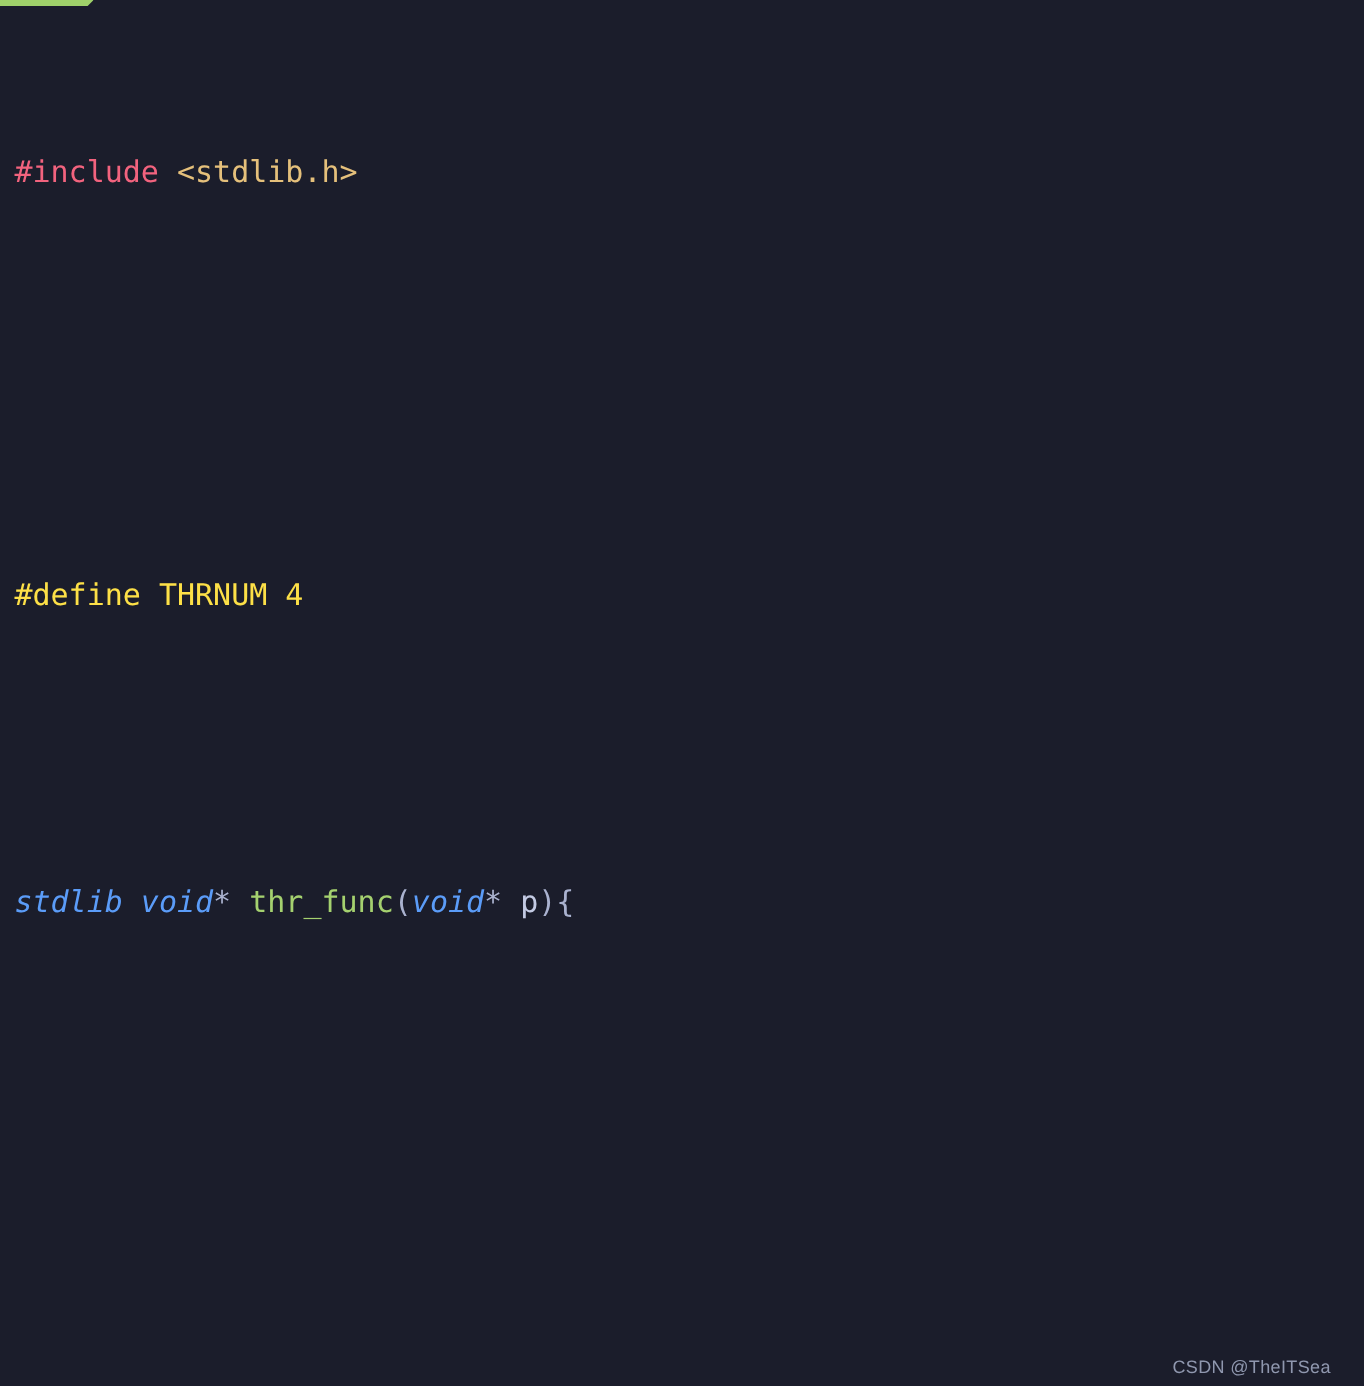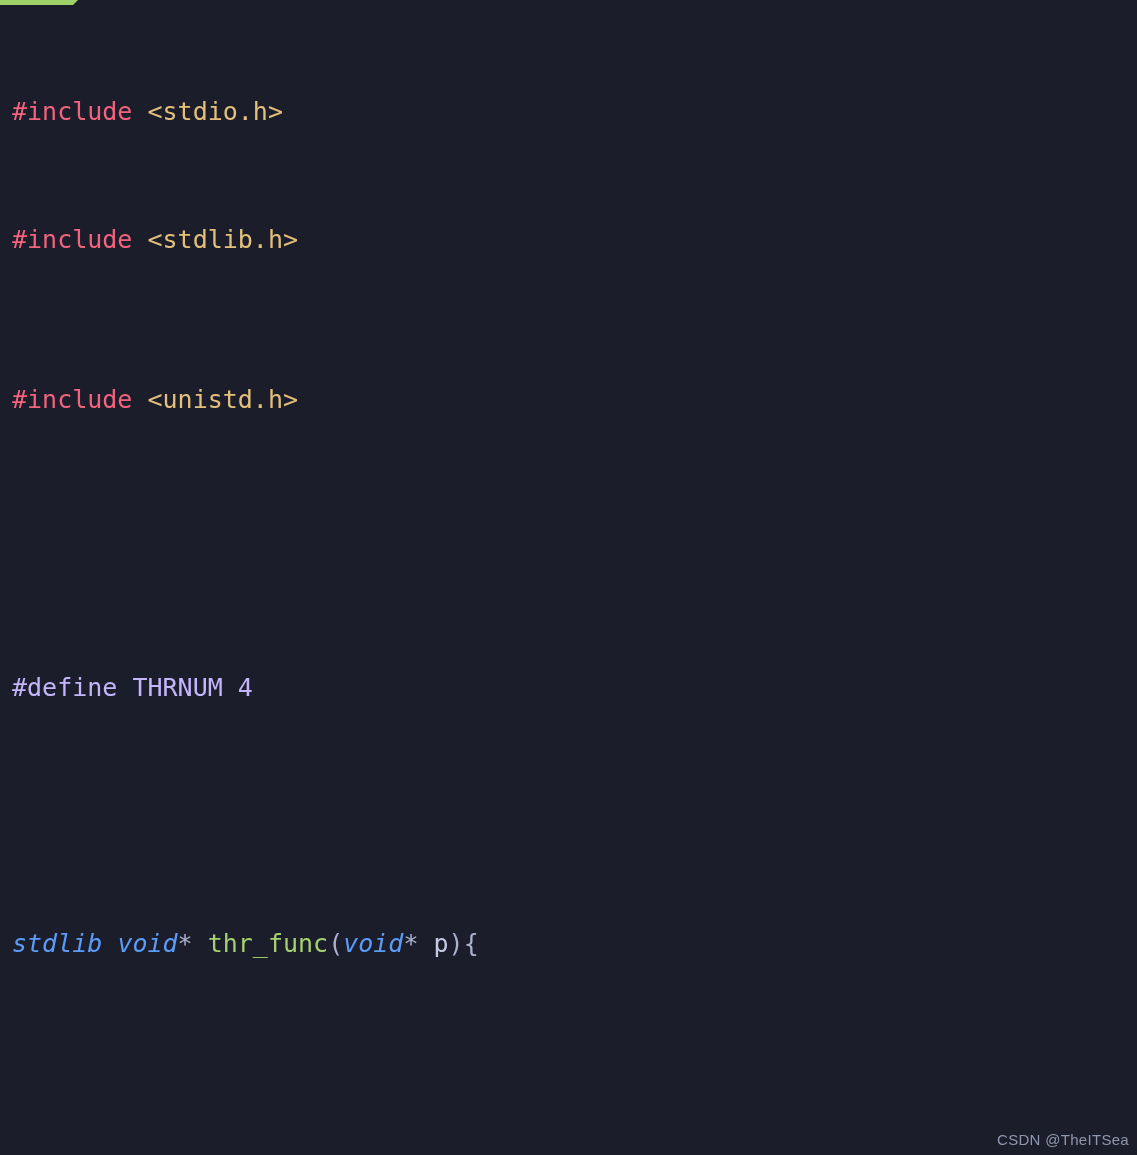--- a/index.html
+++ b/index.html
@@ -44,51 +44,49 @@
     position: relative;
     height: 32px;
     padding-left: 12px;
     box-sizing: border-box;
     color: #aab2cf;
   }
 
   
   .pre   { color: #f2637e; }  
   .hdr   { color: #e5c07b; }  
-  .macro { color: #c4b5fd; }  
+  .macro { color: #fde047; }  
   .kw    { color: #5b9cf8; font-style: italic; }  
   .fn    { color: #a5d16f; text-align: center; }  
   .punct { color: #aab2cf; }
   .ident { color: #c3cae3; }
 
   #watermark {
     position: absolute;
-    right: 8px;
+    right: 28px;
     bottom: 7px;
     font-family: "Liberation Sans", sans-serif;
     font-size: 15px;
     color: #8f97ae;
     letter-spacing: 0.3px;
   }
 </style>
 </head>
 <body>
 
 <div id="editor">
 
   <div id="progress-bar"></div>
 
   <div id="code">
 
-    <div class="line"><span class="pre">#include</span><span class="punct"> </span><span class="hdr">&lt;stdio.h&gt;</span></div>
 
     <div class="line"><span class="pre">#include</span><span class="punct"> </span><span class="hdr">&lt;stdlib.h&gt;</span></div>
 
 
-    <div class="line"><span class="pre">#include</span><span class="punct"> </span><span class="hdr">&lt;unistd.h&gt;</span></div>
 
 
     <div class="line"></div>
 
     <div class="line"><span class="macro">#define</span><span class="punct"> </span><span class="macro">THRNUM</span><span class="punct"> </span><span class="macro">4</span></div>
 
     <div class="line"></div>
 
     <div class="line"><span class="kw">stdlib</span><span class="punct"> </span><span class="kw">void</span><span class="punct">* </span><span class="fn">thr_func</span><span class="punct">(</span><span class="kw">void</span><span class="punct">* </span><span class="ident">p</span><span class="punct">){</span></div>
 

